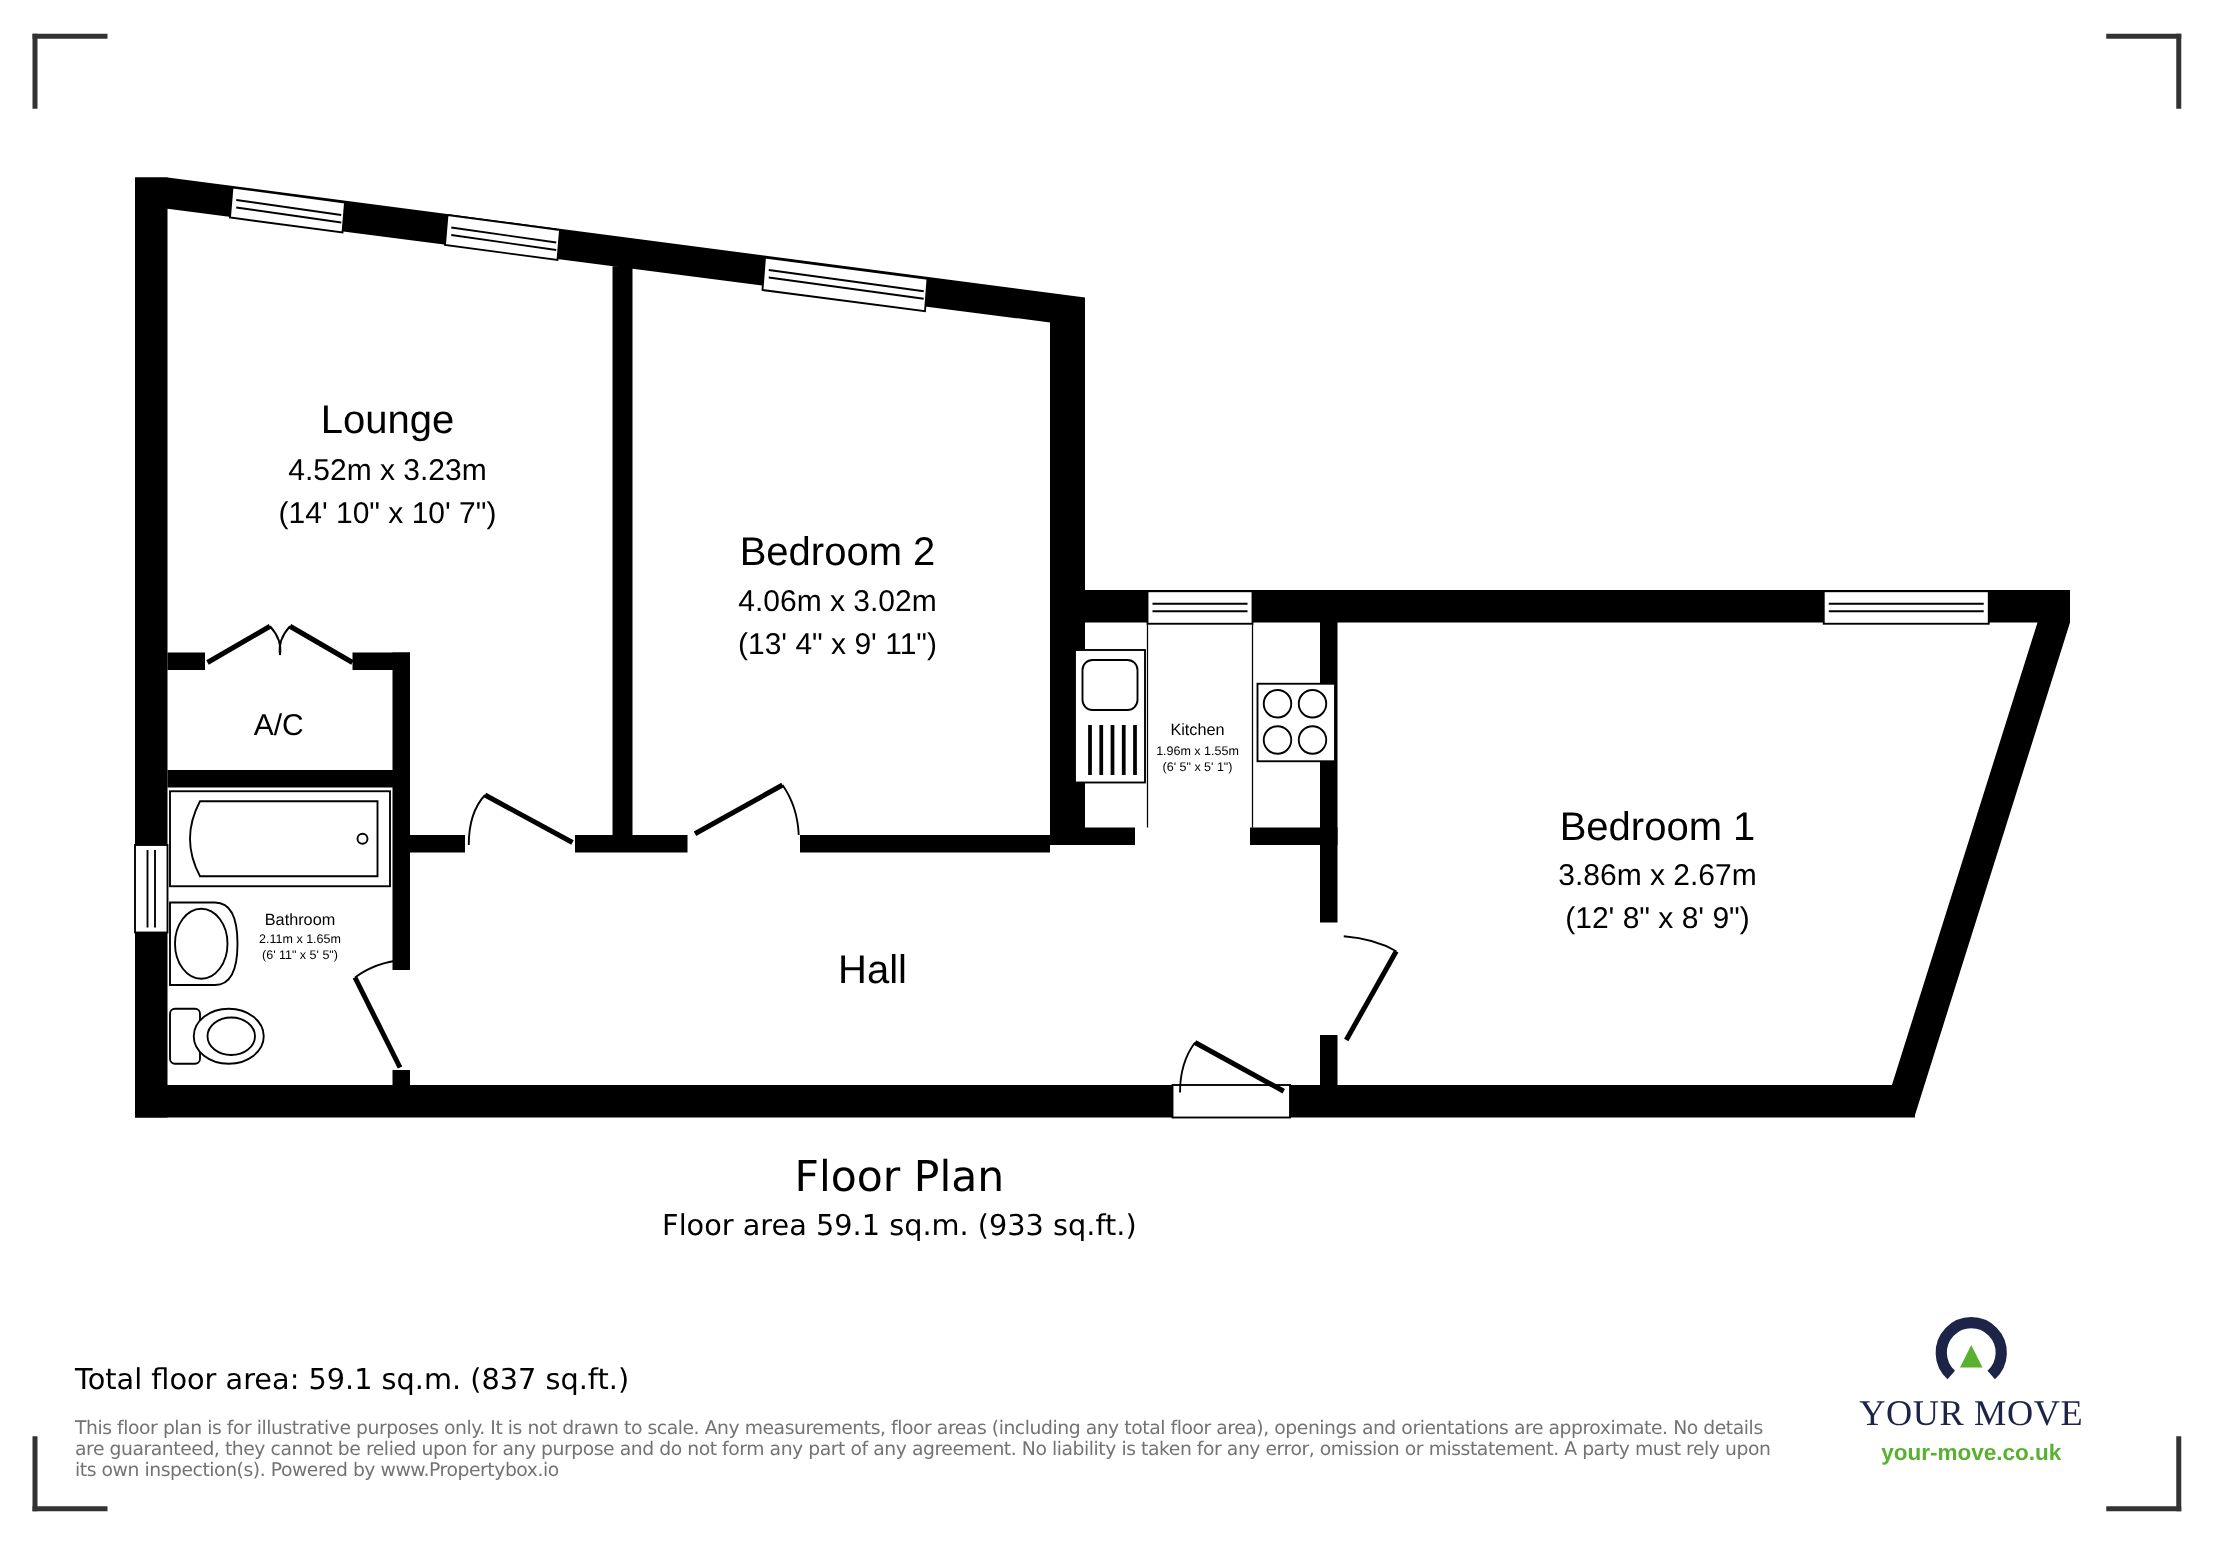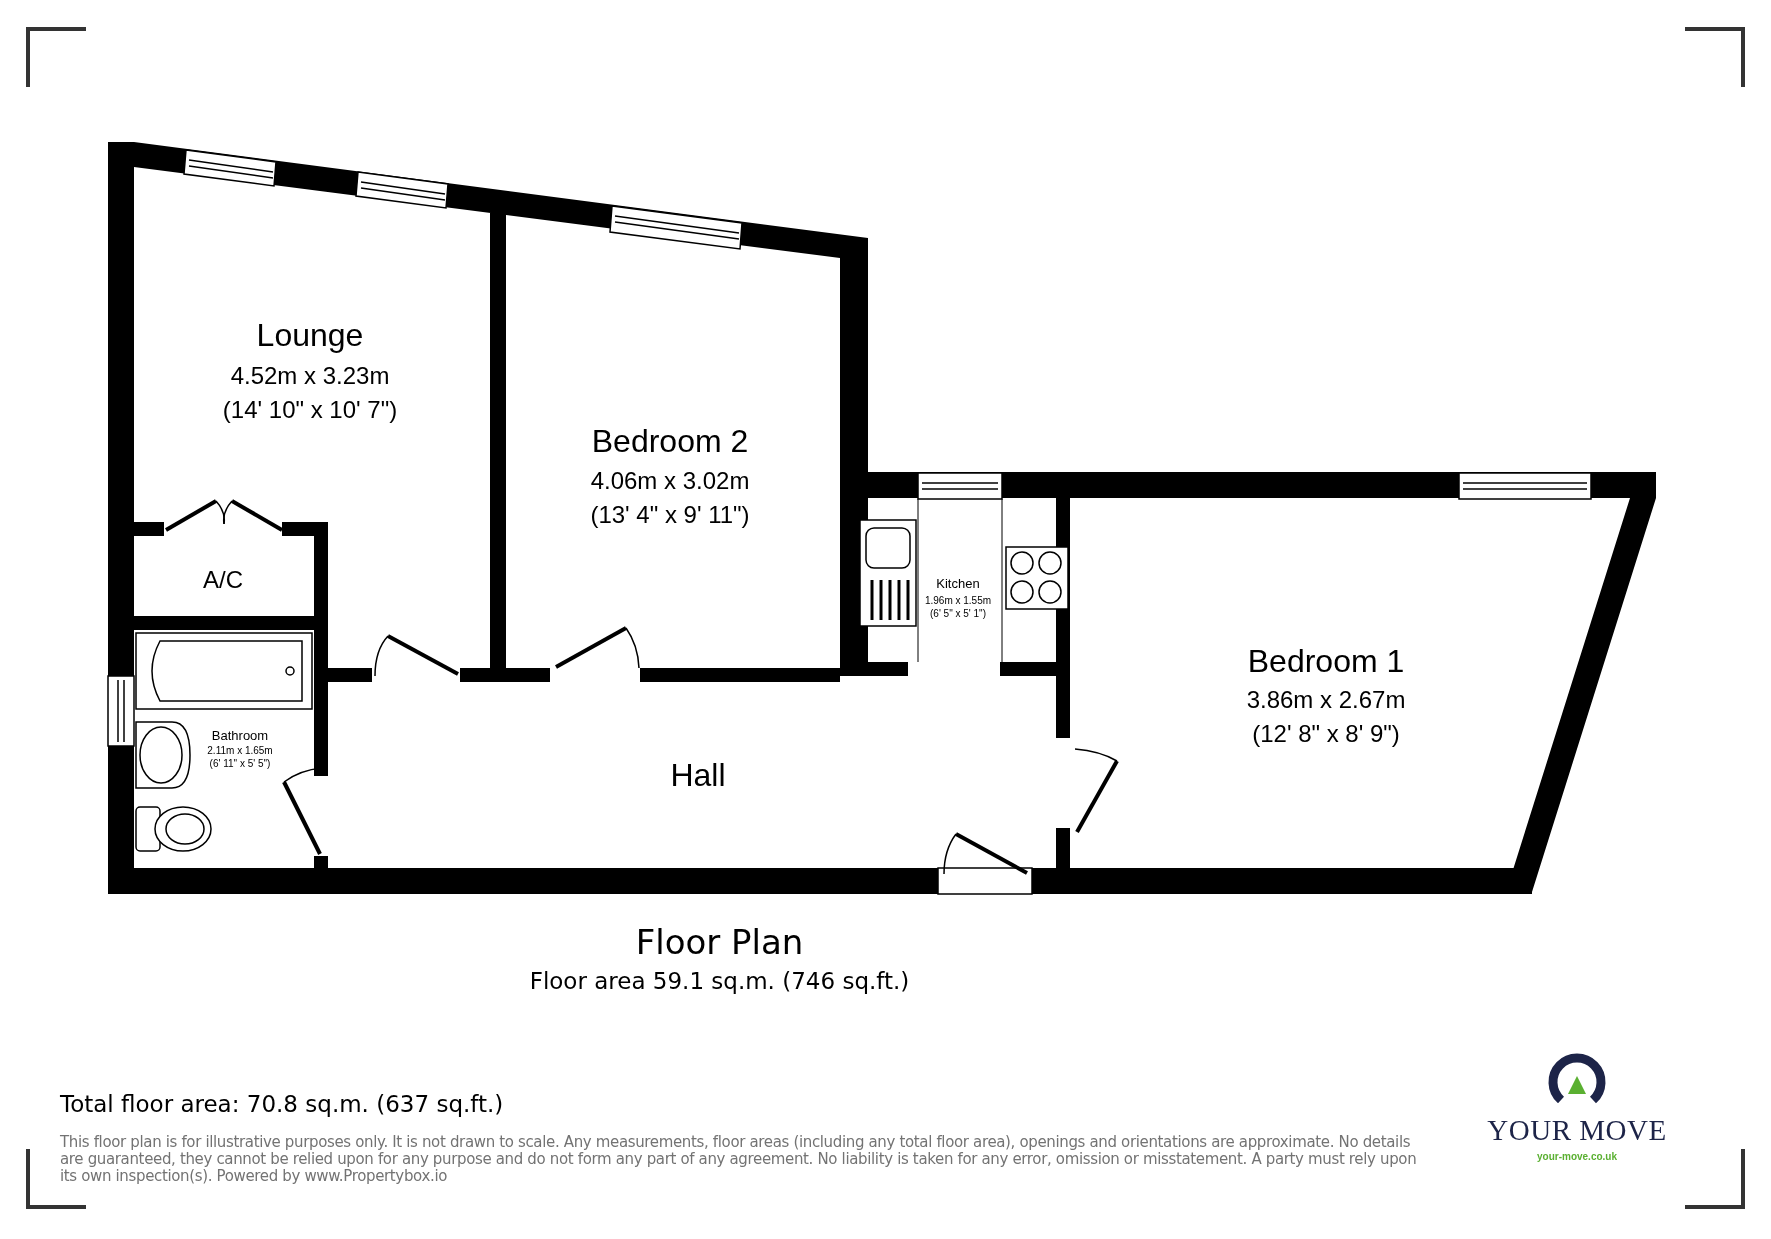--- a/index.html
+++ b/index.html
@@ -17,21 +17,21 @@
   .caption.title { top: 922px; font-size: 34px; }
   .caption.sub { top: 968px; font-size: 23px; }
   .total { position: absolute; left: 60px; top: 1091px; font-size: 23px;
            font-family: "DejaVu Sans", sans-serif; }
   .disclaimer { position: absolute; left: 60px; top: 1134px; width: 1370px;
                 font-size: 15px; line-height: 17px; color: #737373;
                 font-family: "DejaVu Sans", sans-serif; letter-spacing: -0.35px; }
   .logo { position: absolute; left: 1472px; top: 1050px; width: 210px; text-align: center; }
   .logo-name { font-family: "Liberation Serif", serif; font-size: 29px; color: #1d2448;
                letter-spacing: 0.5px; margin-top: 2px; }
-  .logo-url { font-family: "Liberation Sans", sans-serif; font-size: 10px; color: #5ab031;
+  .logo-url { font-family: "Liberation Sans", sans-serif; font-size: 18px; color: #5ab031;
               font-weight: bold; margin-top: 4px; }
 </style>
 </head>
 <body>
 
 <div class="corner tl"></div>
 <div class="corner tr"></div>
 <div class="corner bl"></div>
 <div class="corner br"></div>
 
@@ -169,23 +169,23 @@
 
     <text class="room-name" x="240" y="740" font-size="13">Bathroom</text>
     <text class="room-name" x="240" y="754" font-size="10">2.11m x 1.65m</text>
     <text class="room-name" x="240" y="767" font-size="10">(6' 11" x 5' 5")</text>
 
     <text class="room-name" x="698" y="786" font-size="32">Hall</text>
   </g>
 </svg>
 
 <div class="caption title">Floor Plan</div>
-<div class="caption sub">Floor area 59.1 sq.m. (746 sq.ft.)</div>
+<div class="caption sub">Floor area 59.1 sq.m. (933 sq.ft.)</div>
 
-<div class="total">Total floor area: 70.8 sq.m. (637 sq.ft.)</div>
+<div class="total">Total floor area: 59.1 sq.m. (837 sq.ft.)</div>
 <div class="disclaimer">This floor plan is for illustrative purposes only. It is not drawn to scale. Any measurements, floor areas (including any total floor area), openings and orientations are approximate. No details are guaranteed, they cannot be relied upon for any purpose and do not form any part of any agreement. No liability is taken for any error, omission or misstatement. A party must rely upon its own inspection(s). Powered by www.Propertybox.io</div>
 
 <div class="logo">
   <svg width="60" height="58" viewBox="0 0 60 58">
     <path d="M14,50 A24,24 0 1 1 46,50" fill="none" stroke="#1d2448" stroke-width="9"></path>
     <polygon points="30,26 39,44 21,44" fill="#5ab031"></polygon>
   </svg>
   <div class="logo-name">YOUR MOVE</div>
   <div class="logo-url">your-move.co.uk</div>
 </div>

